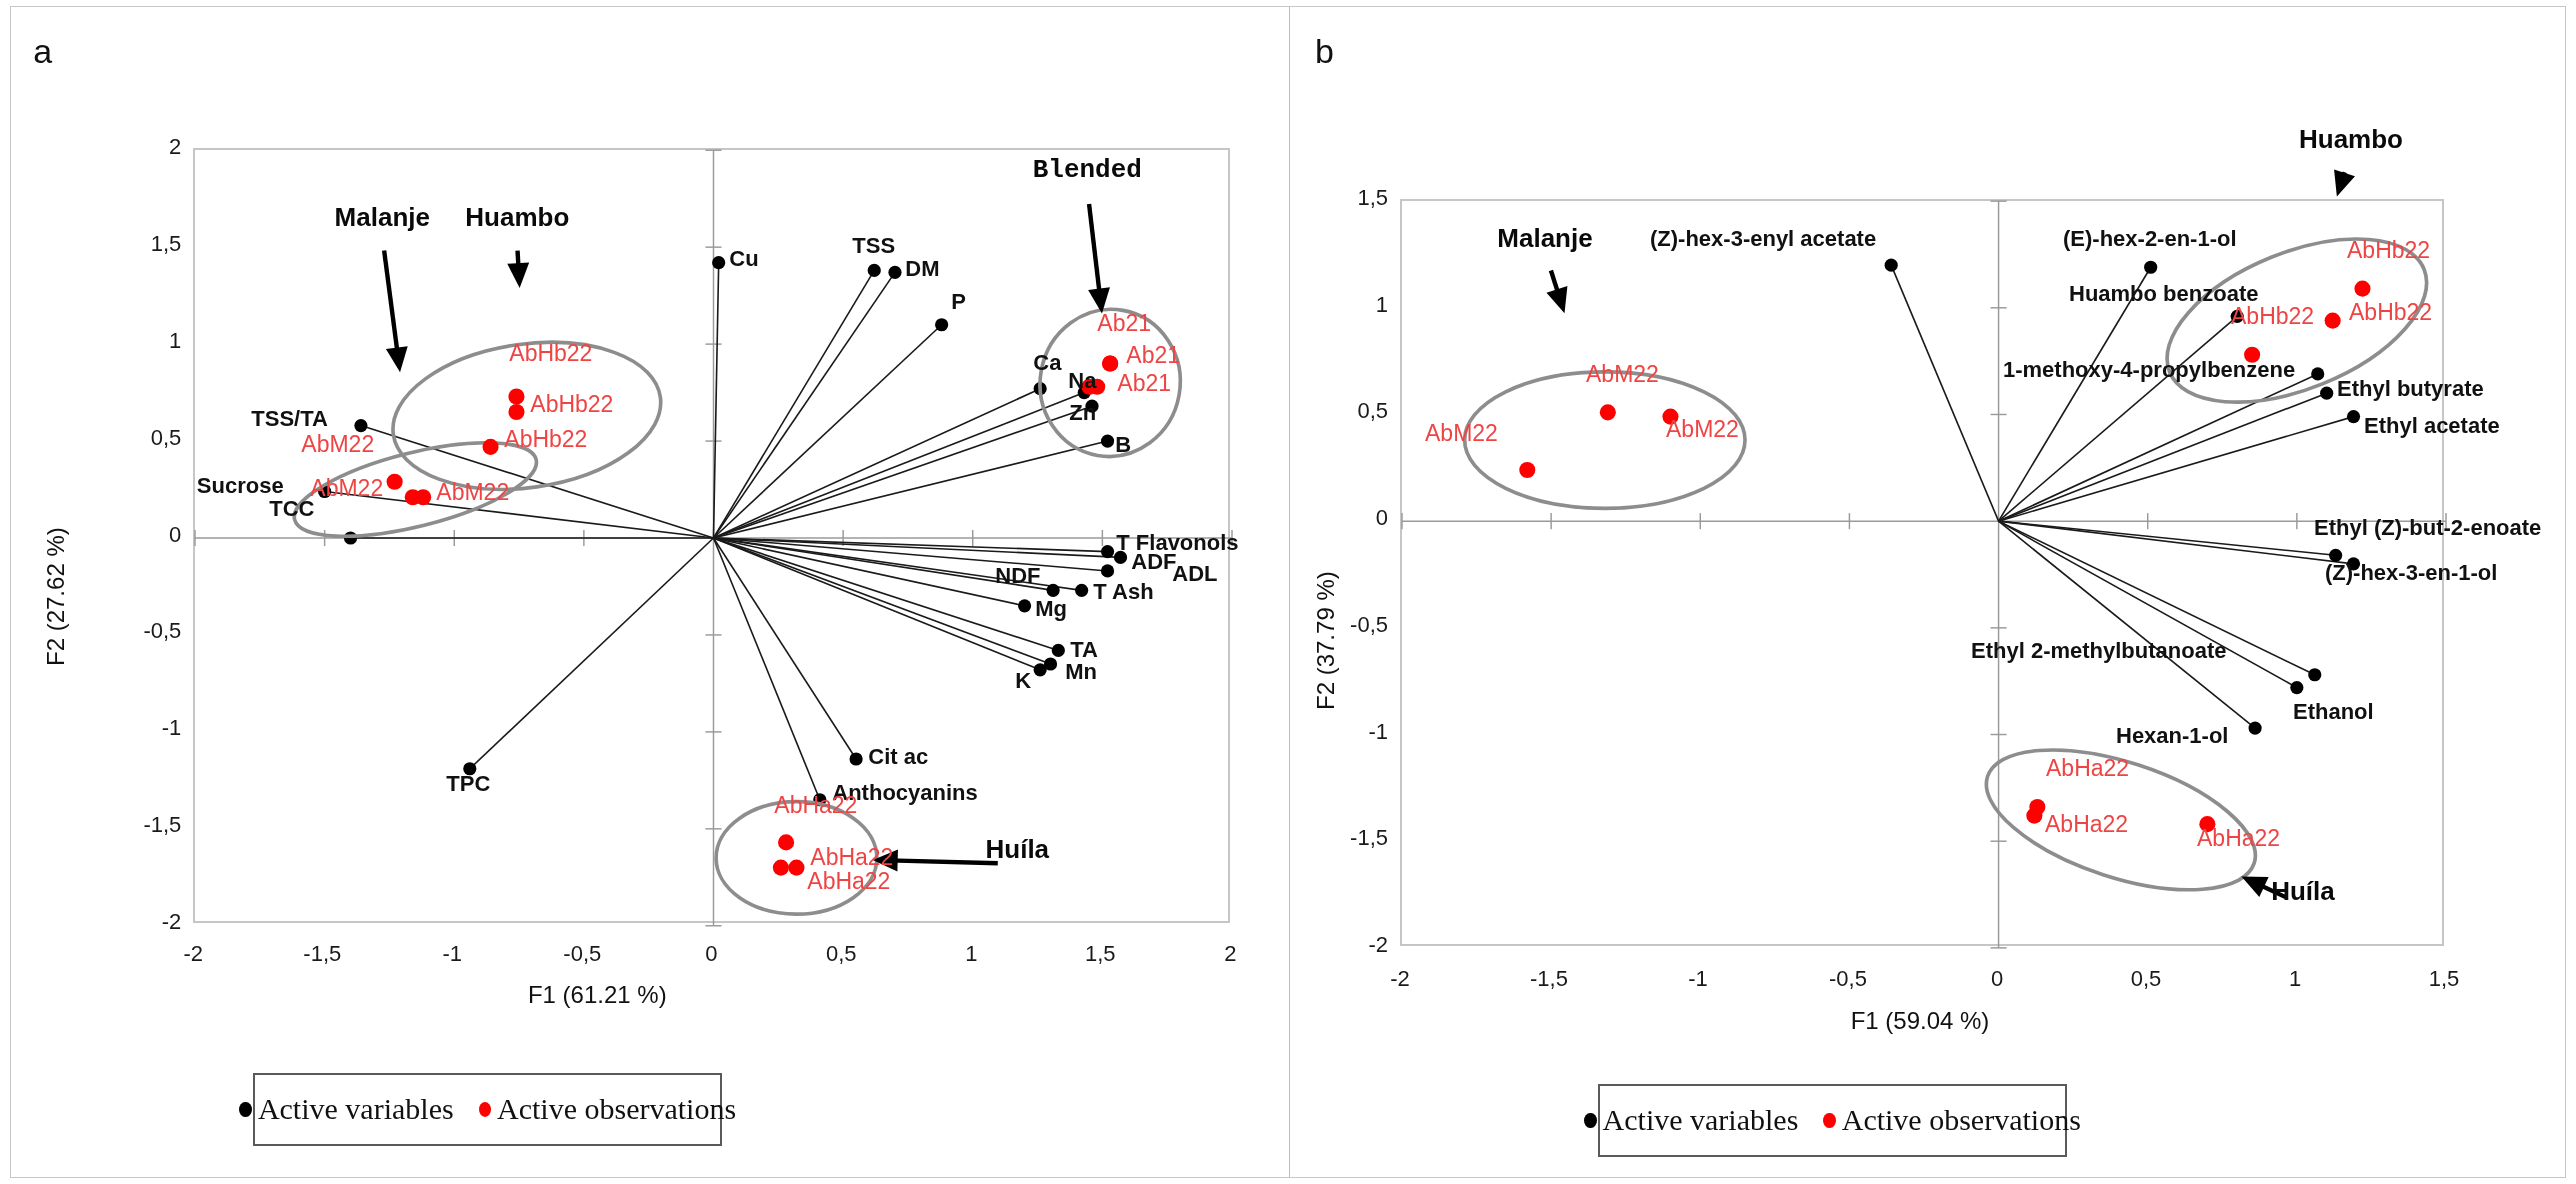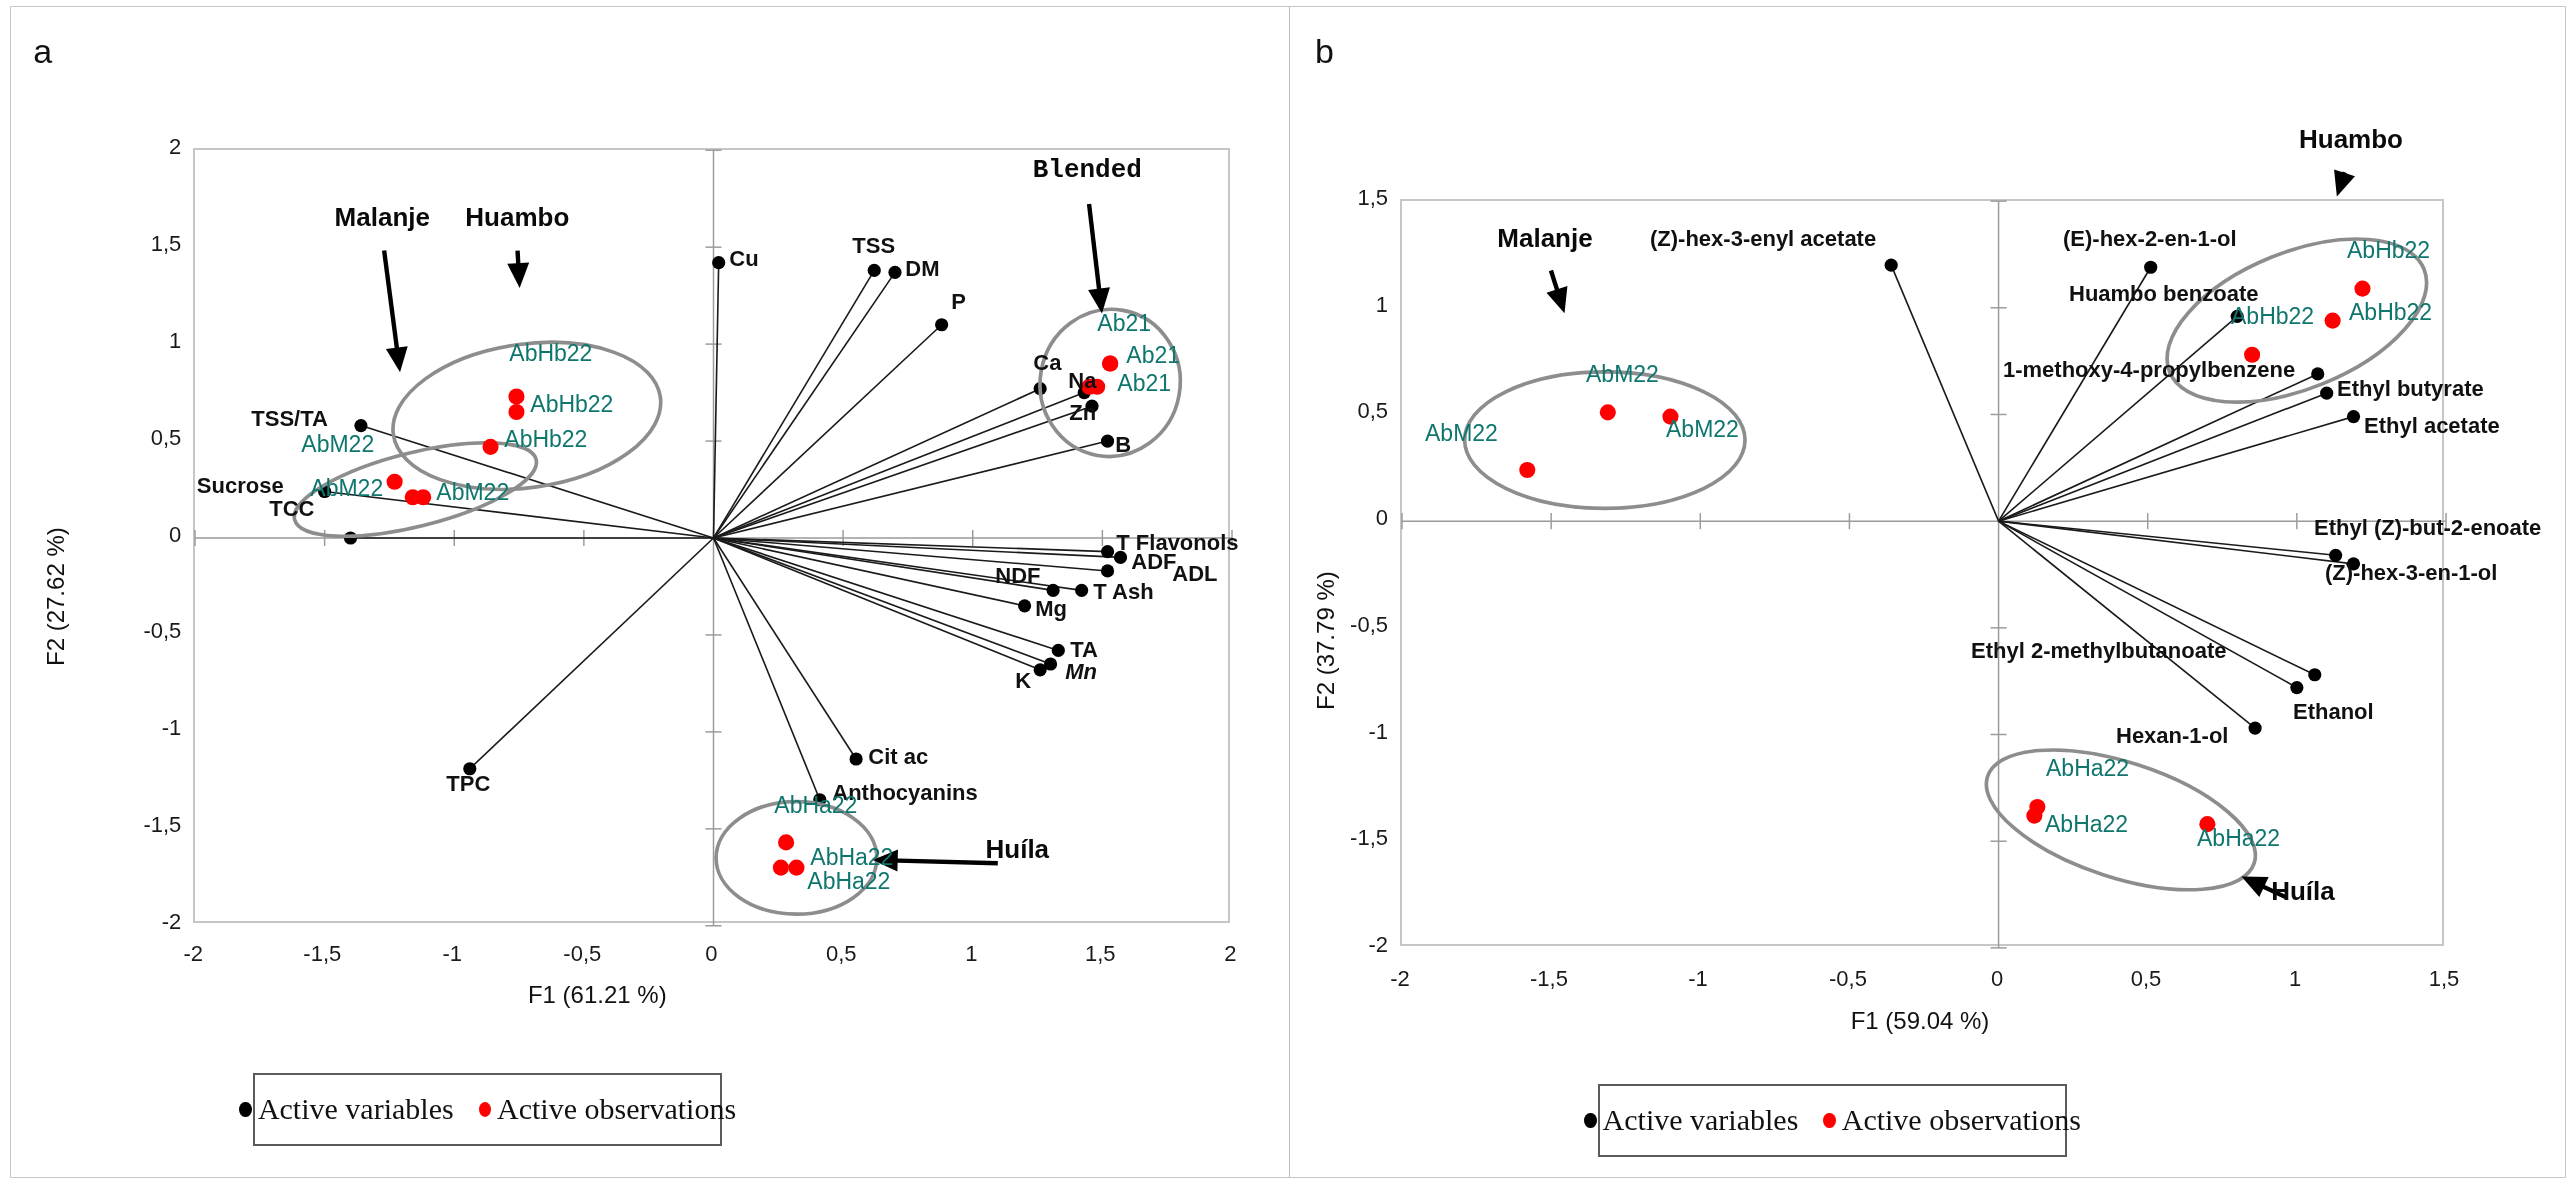--- a/index.html
+++ b/index.html
@@ -22,21 +22,21 @@
 
   .ytick,.xtick{position:absolute;font-size:22px;color:#1a1a1a;font-family:"Liberation Sans",sans-serif;white-space:nowrap;}
   .ytick{text-align:right;}
   .xtick{text-align:center;}
 
   .axis-title{position:absolute;font-size:24px;color:#111;font-family:"Liberation Sans",sans-serif;white-space:nowrap;}
   .axis-title.y{transform-origin:0 0;transform:rotate(-90deg);}
 
   .varlabel{position:absolute;font-size:22px;color:#111;font-weight:600;
       font-family:"Liberation Sans",sans-serif;white-space:nowrap;line-height:1;}
-  .obslabel{position:absolute;font-size:23px;color:#0f766e;font-weight:500;
+  .obslabel{position:absolute;font-size:23px;color:#ef4444;font-weight:500;
       font-family:"Liberation Sans",sans-serif;white-space:nowrap;line-height:1;}
   .grouplabel{position:absolute;font-size:26px;color:#0a0a0a;font-weight:bold;
       font-family:"Liberation Sans",sans-serif;white-space:nowrap;line-height:1;}
 
   .legend{position:absolute;border:2.2px solid #5a5a5a;background:#fff;box-sizing:border-box;
       display:flex;align-items:center;justify-content:center;gap:25px;}
   .legend-item{display:flex;align-items:center;gap:5.9px;}
   .legend-dot{width:12.5px;height:15.4px;border-radius:50%;display:inline-block;}
   .legend-text{font-family:"Liberation Serif",serif;font-size:30px;color:#111;white-space:nowrap;}
 </style>
@@ -152,21 +152,21 @@
         <div class="varlabel" style="left: 1.5px; top: 325px;">Sucrose</div>
         <div class="varlabel" style="left: 74px; top: 348px;">TCC</div>
         <div class="varlabel" style="left: 251px; top: 623px;">TPC</div>
         <div class="varlabel" style="left: 921px; top: 382px;">T Flavonols</div>
         <div class="varlabel" style="left: 936px; top: 401px;">ADF</div>
         <div class="varlabel" style="left: 977px; top: 413px;">ADL</div>
         <div class="varlabel" style="left: 800px; top: 415px;">NDF</div>
         <div class="varlabel" style="left: 898px; top: 431px;">T Ash</div>
         <div class="varlabel" style="left: 840px; top: 448px;">Mg</div>
         <div class="varlabel" style="left: 875px; top: 489px;">TA</div>
-        <div class="varlabel" style="left: 870px; top: 511px; font-style: italic;">Mn</div>
+        <div class="varlabel" style="left: 870px; top: 511px;">Mn</div>
         <div class="varlabel" style="left: 820px; top: 520px;">K</div>
         <div class="varlabel" style="left: 673px; top: 596px;">Cit ac</div>
         <div class="varlabel" style="left: 637px; top: 632px;">Anthocyanins</div>
         <div class="obslabel" style="left: 314px; top: 192px;">AbHb22</div>
         <div class="obslabel" style="left: 335px; top: 243px;">AbHb22</div>
         <div class="obslabel" style="left: 309px; top: 278px;">AbHb22</div>
         <div class="obslabel" style="left: 106px; top: 283px;">AbM22</div>
         <div class="obslabel" style="left: 115px; top: 327px;">AbM22</div>
         <div class="obslabel" style="left: 241px; top: 331px;">AbM22</div>
         <div class="obslabel" style="left: 902px; top: 162px;">Ab21</div>

